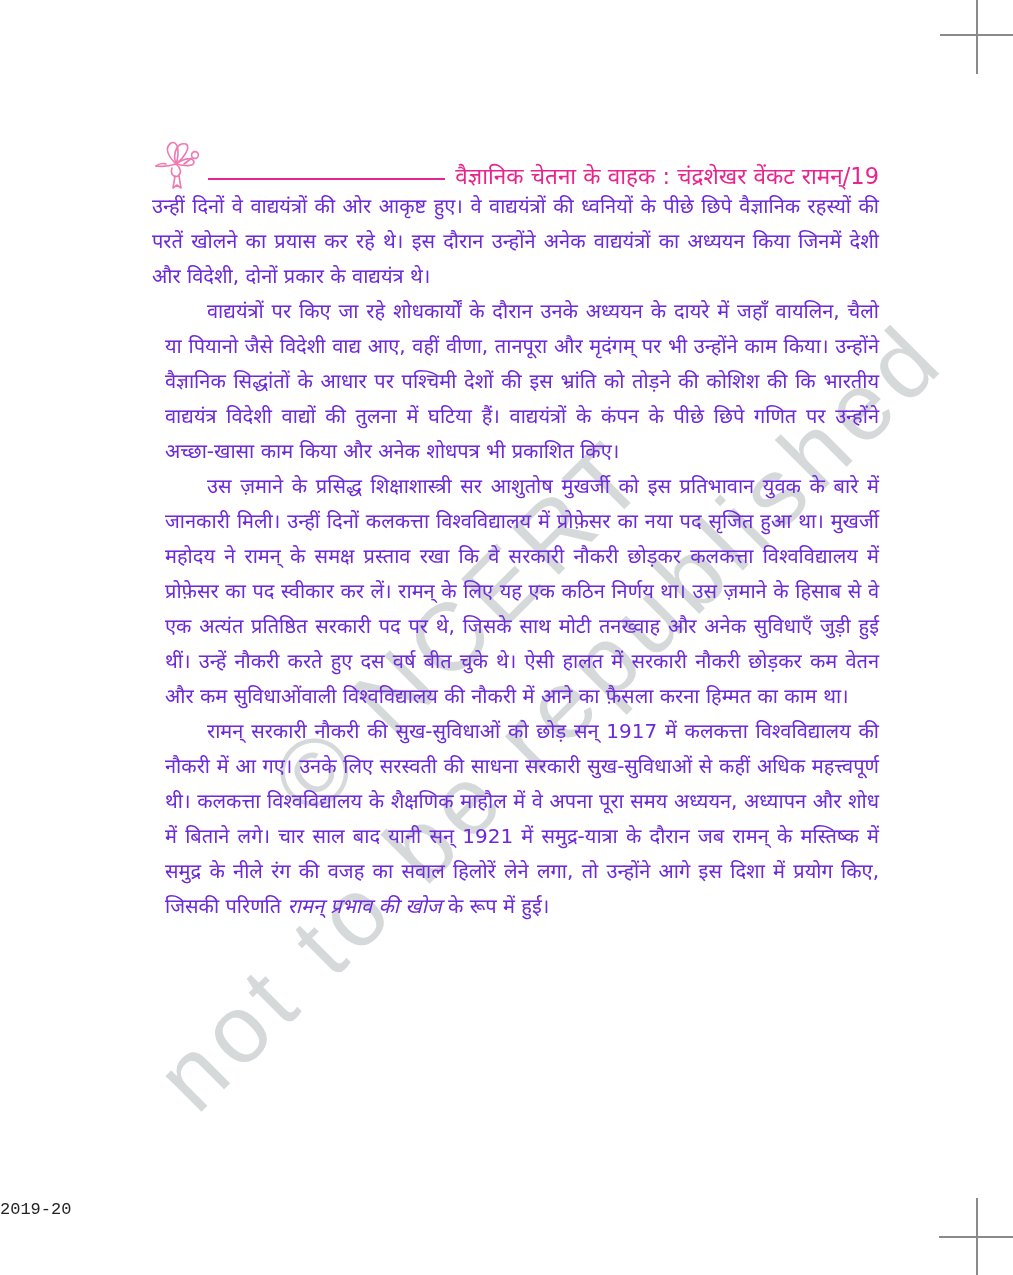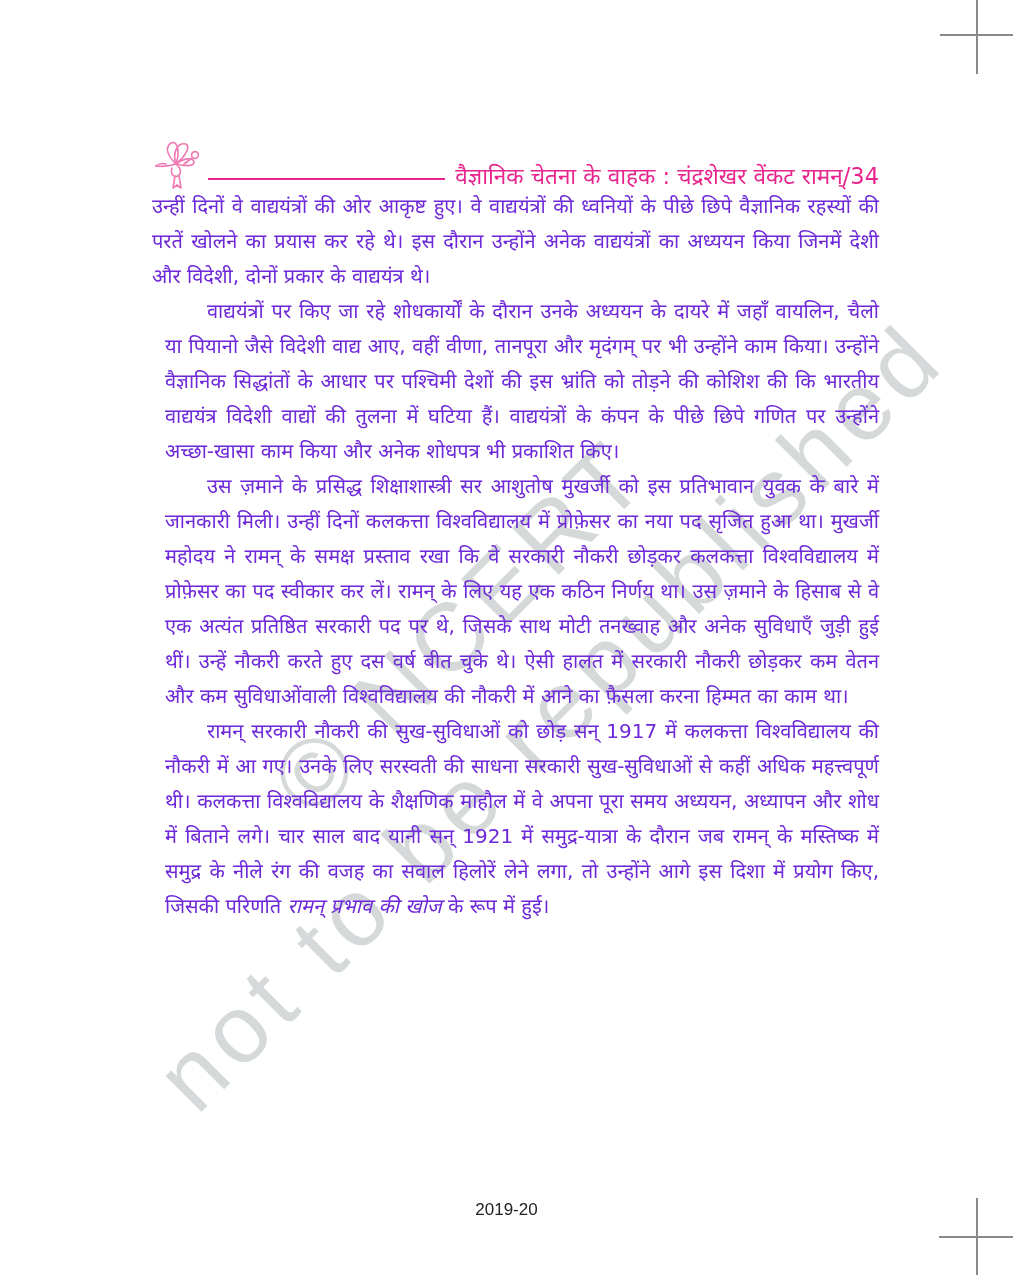--- a/index.html
+++ b/index.html
@@ -66,25 +66,25 @@
     text-align:justify;
   }
   .content p { margin:0; }
   .content p.indent { text-indent:42px;margin-left:13px; }
   .content .italic { font-style:italic; }
 
   
   .footer {
     position:absolute;
     left:0; right:0; top:1200px;
-    text-align:center;
+    text-align:left;
     z-index:1;
     color:#222222;
     font-size:17px;
-    font-family:Liberation Sans, sans-serif;
+    font-family:Liberation Mono, monospace;
   }
 
   
   .crop { position:absolute; background:#8a8a8a; z-index:3; }
   .crop-tr-v { left:976px; top:0;      width:2px;  height:74px; }
   .crop-tr-h { left:940px; top:34px;   width:73px; height:2px;  }
   .crop-br-v { left:976px; top:1198px; width:2px;  height:77px; }
   .crop-br-h { left:939px; top:1236px; width:74px; height:2px;  }
 </style>
 </head>
@@ -109,21 +109,21 @@
           <path d="M44 20 L 36 26"></path>
 
           <path d="M28 26 C 22 28, 16 29, 8 28"></path>
           <path d="M8 28 C 12 25, 15 25, 18 26"></path>
           <path d="M28 26 C 33 30, 34 35, 30 38 C 26 40, 22 36, 24 30"></path>
           <path d="M27 38 L 25 50 M31 38 L 33 50 M25 50 L 29 47 L 33 50"></path>
         </g>
       </svg>
     </span>
     <span class="header-rule"></span>
-    <span class="page-title">वैज्ञानिक चेतना के वाहक : चंद्रशेखर वेंकट रामन्/34</span>
+    <span class="page-title">वैज्ञानिक चेतना के वाहक : चंद्रशेखर वेंकट रामन्/19</span>
   </div>
 
   <div class="content">
       <p class=""><span>उन्हीं दिनों वे वाद्ययंत्रों की ओर आकृष्ट हुए। वे वाद्ययंत्रों की ध्वनियों के पीछे छिपे वैज्ञानिक रहस्यों की परतें खोलने का प्रयास कर रहे थे। इस दौरान उन्होंने अनेक वाद्ययंत्रों का अध्ययन किया जिनमें देशी और विदेशी, दोनों प्रकार के वाद्ययंत्र थे।</span></p>
       <p class="indent"><span>वाद्ययंत्रों पर किए जा रहे शोधकार्यों के दौरान उनके अध्ययन के दायरे में जहाँ वायलिन, चैलो या पियानो जैसे विदेशी वाद्य आए, वहीं वीणा, तानपूरा और मृदंगम् पर भी उन्होंने काम किया। उन्होंने वैज्ञानिक सिद्धांतों के आधार पर पश्चिमी देशों की इस भ्रांति को तोड़ने की कोशिश की कि भारतीय वाद्ययंत्र विदेशी वाद्यों की तुलना में घटिया हैं। वाद्ययंत्रों के कंपन के पीछे छिपे गणित पर उन्होंने अच्छा-खासा काम किया और अनेक शोधपत्र भी प्रकाशित किए।</span></p>
       <p class="indent"><span>उस ज़माने के प्रसिद्ध शिक्षाशास्त्री सर आशुतोष मुखर्जी को इस प्रतिभावान युवक के बारे में जानकारी मिली। उन्हीं दिनों कलकत्ता विश्वविद्यालय में प्रोफ़ेसर का नया पद सृजित हुआ था। मुखर्जी महोदय ने रामन् के समक्ष प्रस्ताव रखा कि वे सरकारी नौकरी छोड़कर कलकत्ता विश्वविद्यालय में प्रोफ़ेसर का पद स्वीकार कर लें। रामन् के लिए यह एक कठिन निर्णय था। उस ज़माने के हिसाब से वे एक अत्यंत प्रतिष्ठित सरकारी पद पर थे, जिसके साथ मोटी तनख्वाह और अनेक सुविधाएँ जुड़ी हुई थीं। उन्हें नौकरी करते हुए दस वर्ष बीत चुके थे। ऐसी हालत में सरकारी नौकरी छोड़कर कम वेतन और कम सुविधाओंवाली विश्वविद्यालय की नौकरी में आने का फ़ैसला करना हिम्मत का काम था।</span></p>
       <p class="indent"><span>रामन् सरकारी नौकरी की सुख-सुविधाओं को छोड़ सन् 1917 में कलकत्ता विश्वविद्यालय की नौकरी में आ गए। उनके लिए सरस्वती की साधना सरकारी सुख-सुविधाओं से कहीं अधिक महत्त्वपूर्ण थी। कलकत्ता विश्वविद्यालय के शैक्षणिक माहौल में वे अपना पूरा समय अध्ययन, अध्यापन और शोध में बिताने लगे। चार साल बाद यानी सन् 1921 में समुद्र-यात्रा के दौरान जब रामन् के मस्तिष्क में समुद्र के नीले रंग की वजह का सवाल हिलोरें लेने लगा, तो उन्होंने आगे इस दिशा में प्रयोग किए, जिसकी परिणति </span><span class="italic">रामन् प्रभाव की खोज</span><span> के रूप में हुई।</span></p>
     </div>
 
   <div class="footer">

